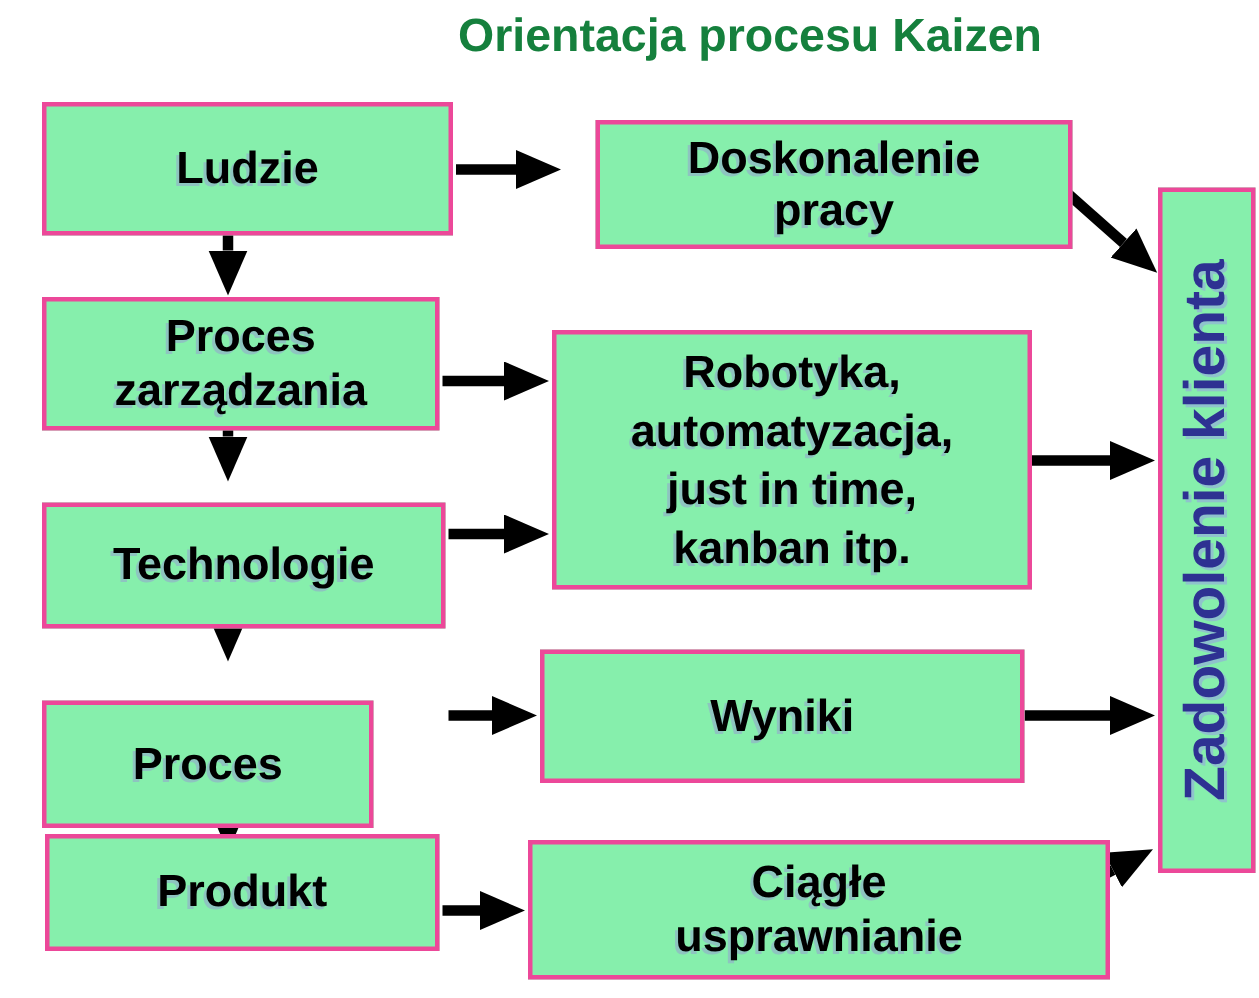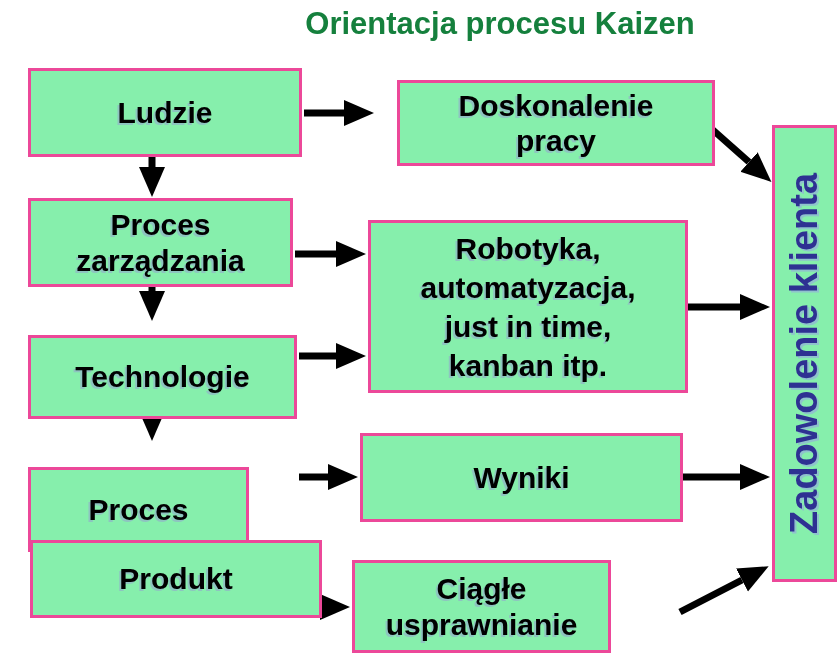--- a/index.html
+++ b/index.html
@@ -102,32 +102,32 @@
 
   <div class="box" style="left:28px; top:68px; width:274px; height:89px;">Ludzie</div>
 
   <div class="box" style="left:28px; top:198px; width:265px; height:89px;">Proces
 zarządzania</div>
 
   <div class="box" style="left:28px; top:323px; width:269px; height:84px;margin-top:12px;">Technologie</div>
 
   <div class="box" style="left:28px; top:467px; width:221px; height:85px;">Proces</div>
 
-  <div class="box" style="left:30px; top:540px; width:292px; height:78px;">Produkt</div>
+  <div class="box" style="left:30px; top:556px; width:263px; height:78px;">Produkt</div>
 
   <div class="box" style="left:377px; top:80px; width:318px; height:86px;margin-left:20px;">Doskonalenie
 pracy</div>
 
   <div class="box" style="left:360px; top:433px; width:323px; height:89px;">Wyniki</div>
 
   <div class="box multiline4" style="left:368px; top:220px; width:320px; height:173px;">Robotyka,
 automatyzacja,
 just in time,
 kanban itp.</div>
 
-  <div class="box" style="left:352px; top:560px; width:259px; height:93px;">Ciągłe
+  <div class="box" style="left:352px; top:560px; width:388px; height:93px;">Ciągłe
 usprawnianie</div>
 
   <div class="box right-bar" style="left:772px; top:125px; width:65px; height:457px;">
     <span class="vtext">Zadowolenie klienta</span>
   </div>
 
 </div>
 
 </body></html>

